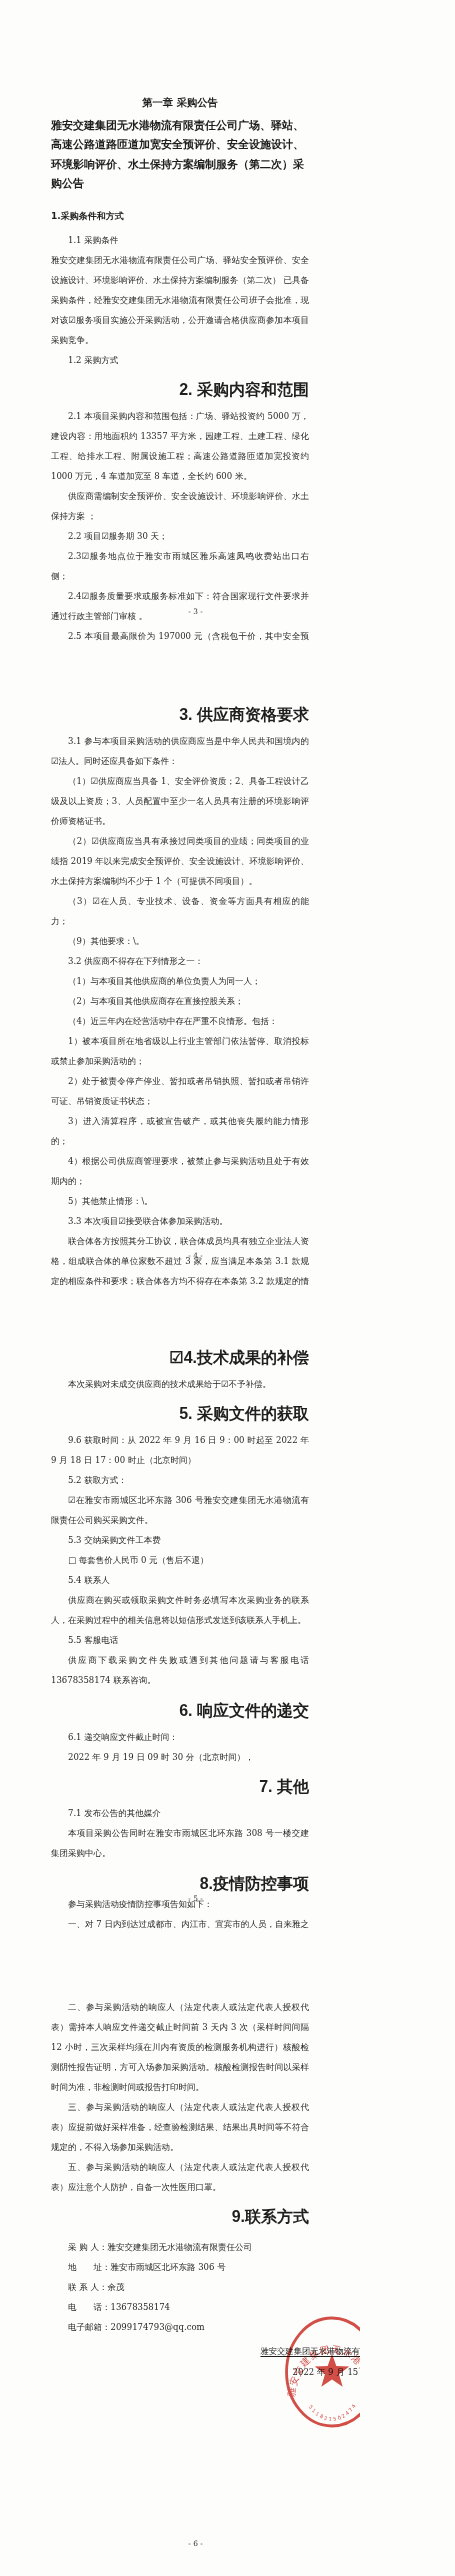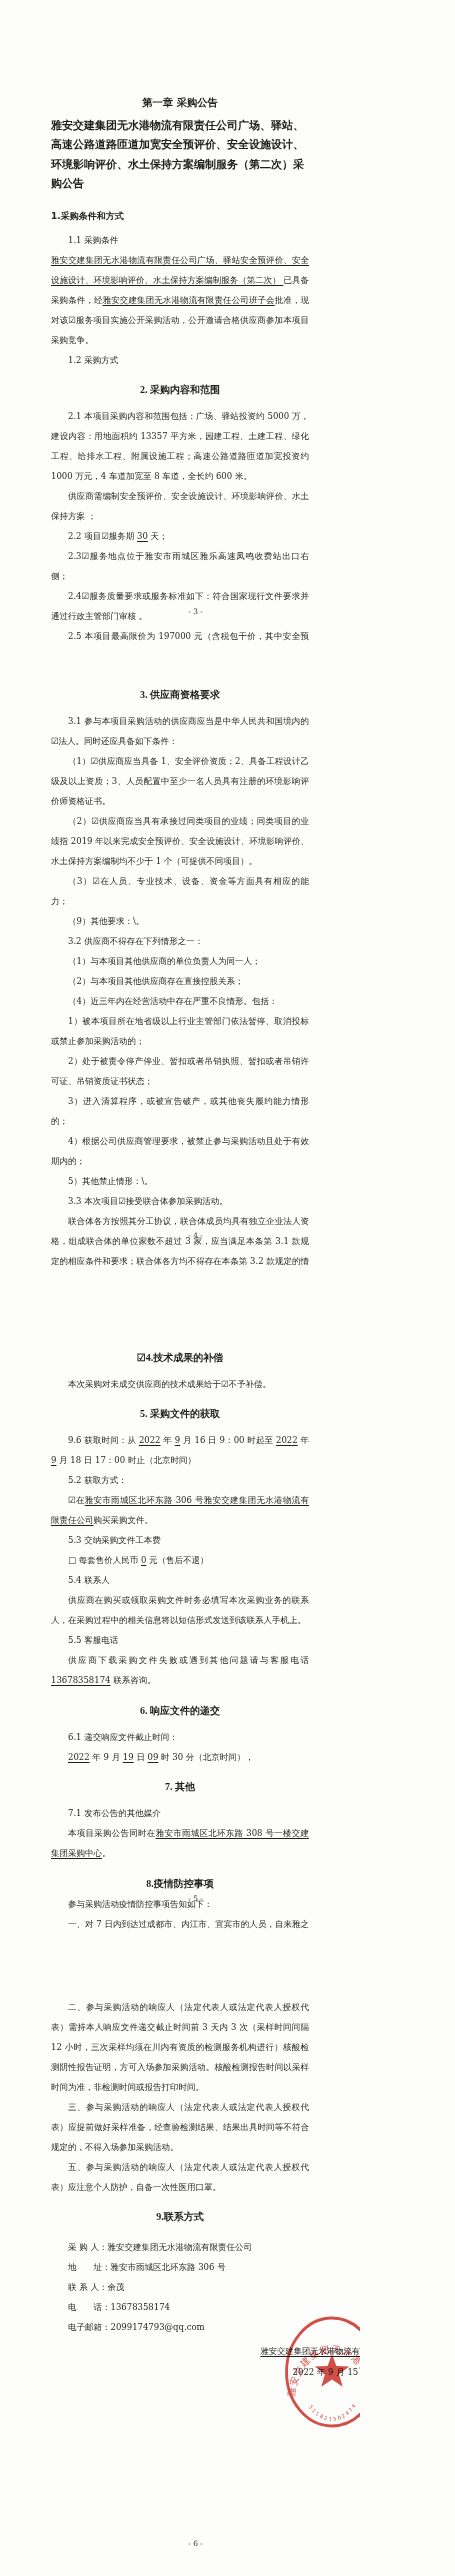--- a/index.html
+++ b/index.html
@@ -4,35 +4,35 @@
 <style>
   html,body{margin:0;padding:0;}
   body{
     width:456px;height:2576px;position:relative;background:#fdfdfc;
     color:#1f1f1f;
     font-family:"DejaVu Serif","Liberation Serif",serif;
   }
   .page{position:absolute;left:0;width:360px;box-sizing:border-box;
         padding:0 51px;overflow:hidden;}
   #page1{top:0;height:644px;}
-  #page2{top:624px;height:644px;}
+  #page2{top:644px;height:644px;}
   #page3{top:1287px;height:644px;}
   #page4{top:1931px;height:645px;}
   .b{font-size:8.5px;line-height:20px;text-align:justify;margin:0;}
   .ind{text-indent:2em;}
   .ind4{text-indent:4em;}
-  .hM{font-family:Liberation Serif, serif;font-weight:700;
-      font-size:10px;line-height:17px;margin:11.4px 0 8px;text-align:center;}
+  .hM{font-family:Liberation Sans, sans-serif;font-weight:700;
+      font-size:16px;line-height:17px;margin:11.4px 0 8px;text-align:right;}
   .hS{font-family:"DejaVu Sans","Liberation Sans",sans-serif;font-weight:700;
       font-size:9px;line-height:15px;margin:10.3px 0 5.7px;}
   .chapter{font-family:"DejaVu Sans","Liberation Sans",sans-serif;font-weight:700;
       font-size:10.3px;text-align:center;margin:96px 0 5.7px;}
   .title{font-family:"DejaVu Sans","Liberation Sans",sans-serif;font-weight:700;
       font-size:11px;line-height:19.4px;text-align:left;margin:0 0 16px;}
-  .u{text-decoration:underline;text-underline-offset:2.3px;}
+  .u{text-underline-offset:2.3px;}
   .footer{position:absolute;bottom:28.5px;left:0;width:100%;text-align:center;
       font-size:7.4px;color:#333;padding-left:31px;box-sizing:border-box;}
   .contact .b{text-indent:2em;margin-bottom:0;}
   .sig-company{position:absolute;left:255px;top:415px;width:152px;
       font-size:8.3px;text-align:center;text-decoration:underline;
       text-underline-offset:2.3px;z-index:1;}
   .sig-date{position:absolute;left:255px;top:436px;width:152px;
       font-size:8.5px;text-align:center;z-index:1;}
   .stamp{position:absolute;left:282px;top:383px;width:100px;height:116px;
       z-index:2;mix-blend-mode:multiply;opacity:.92;}

